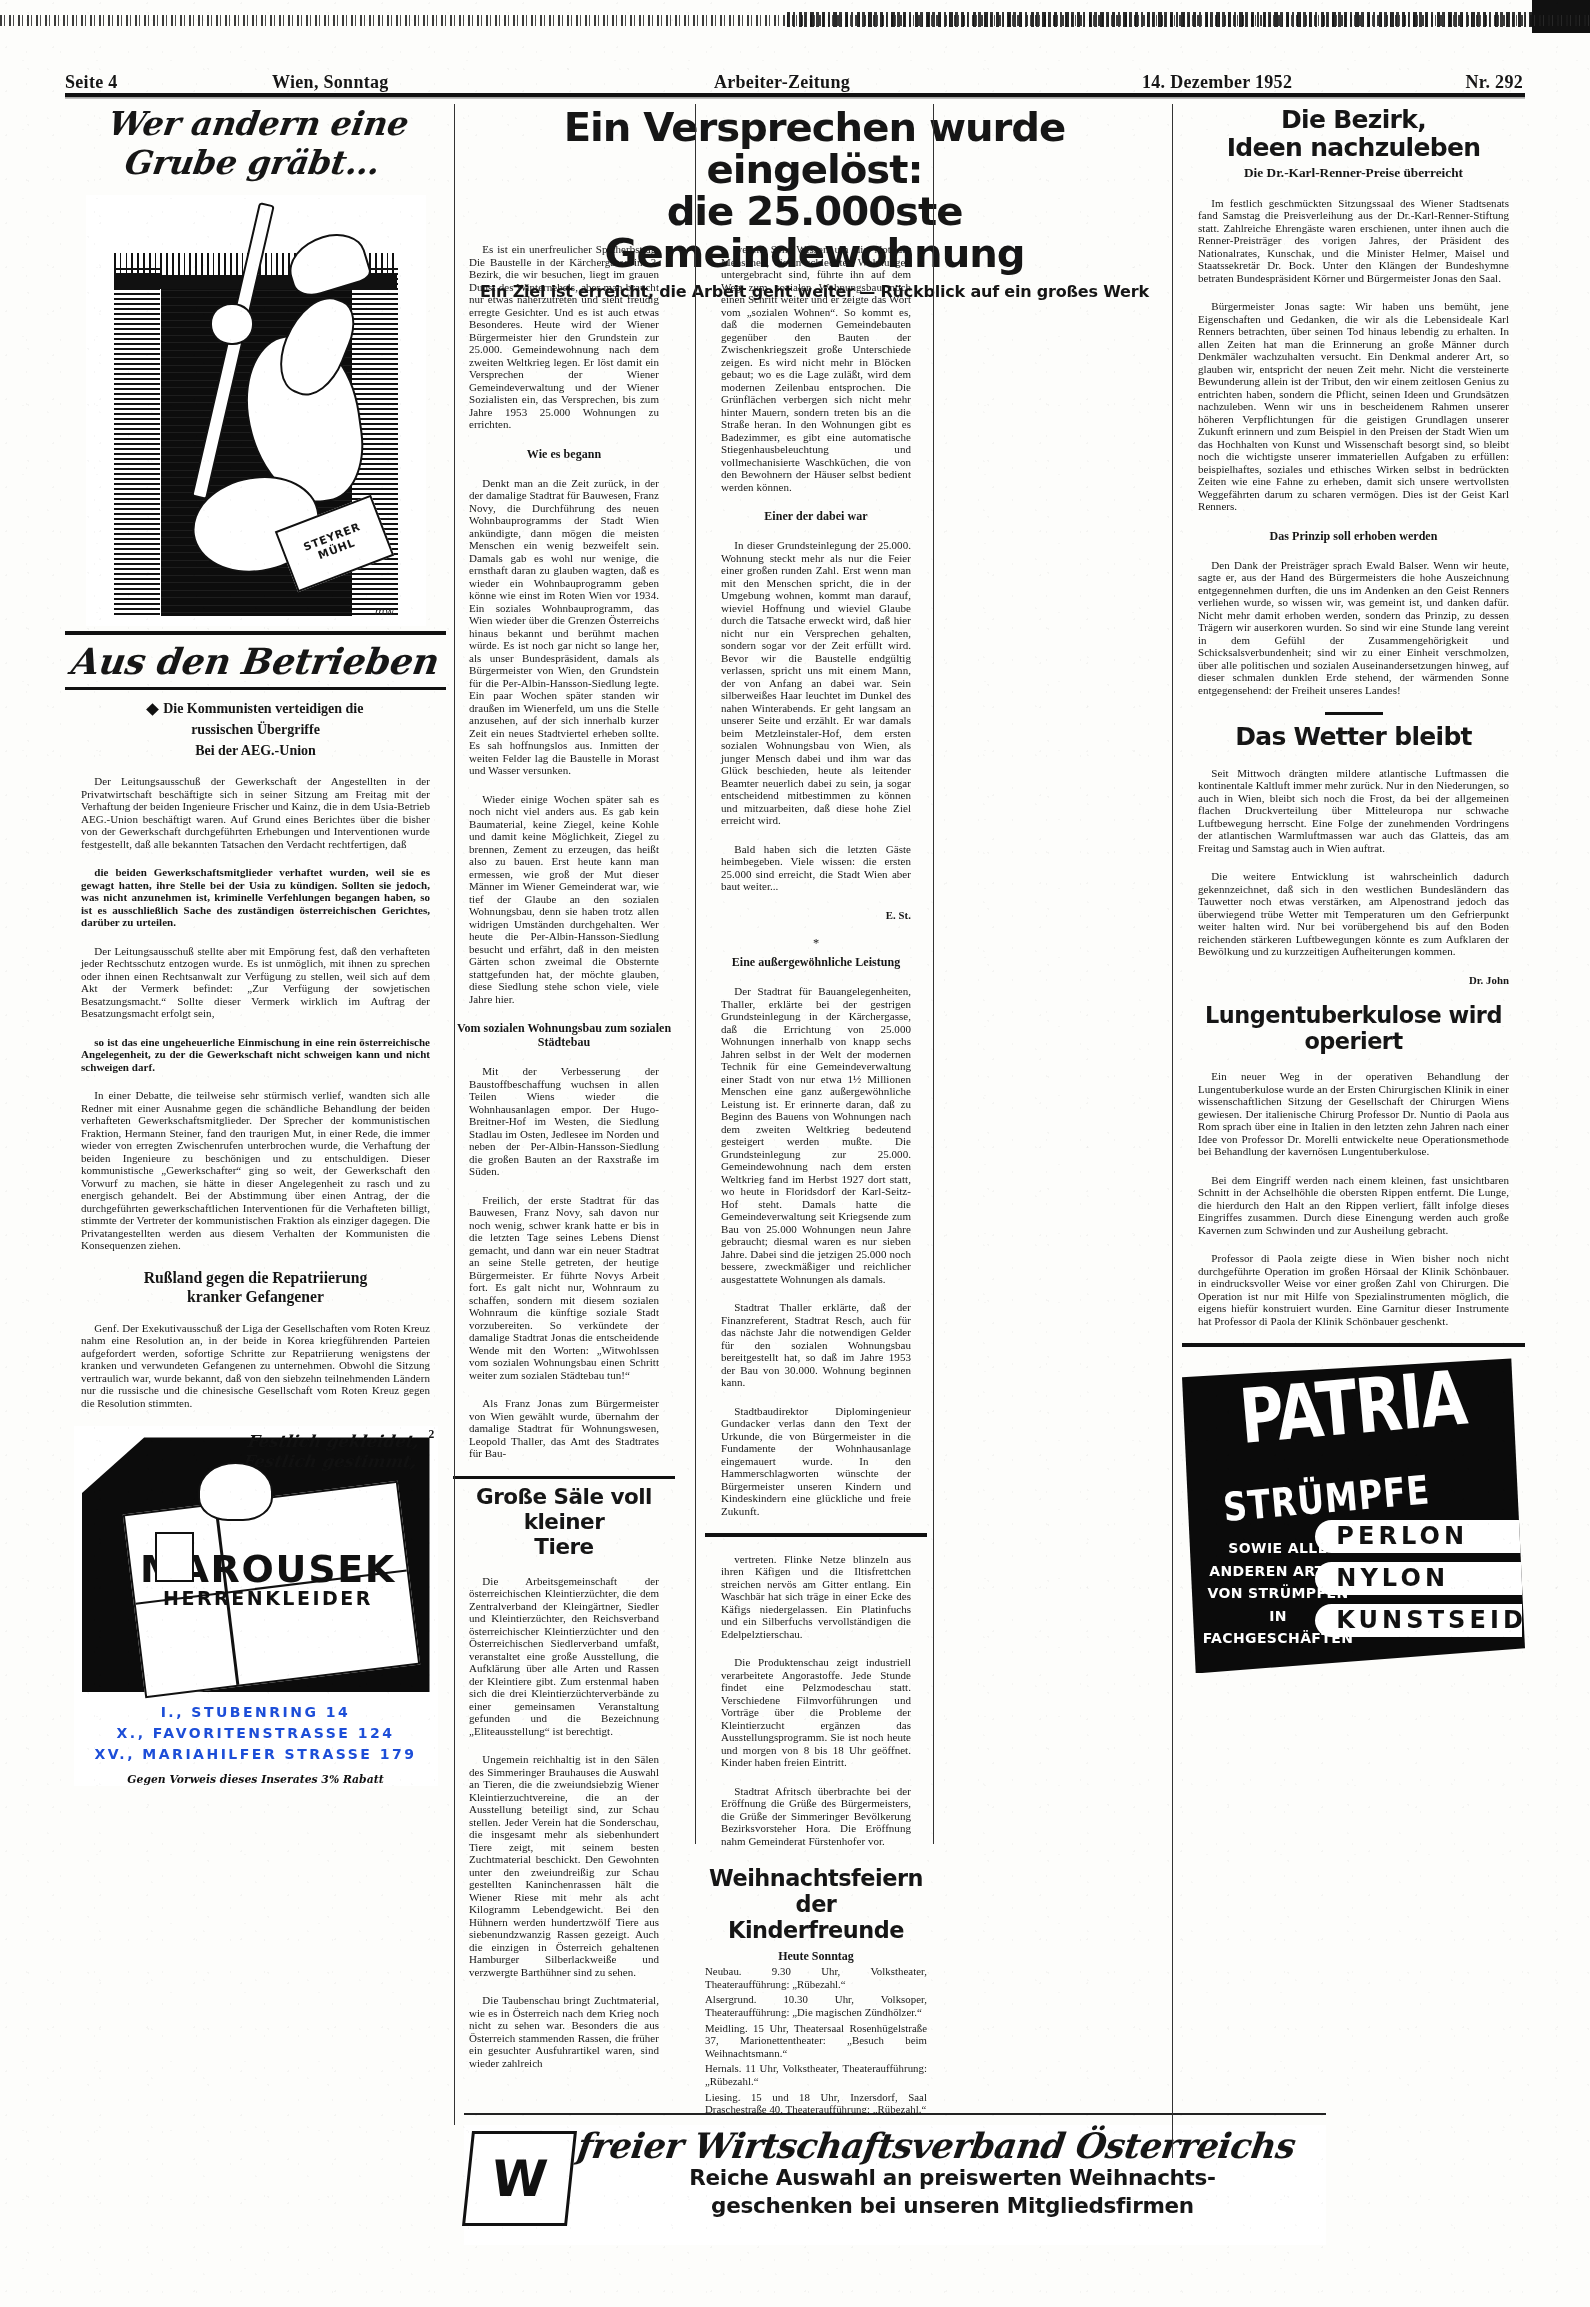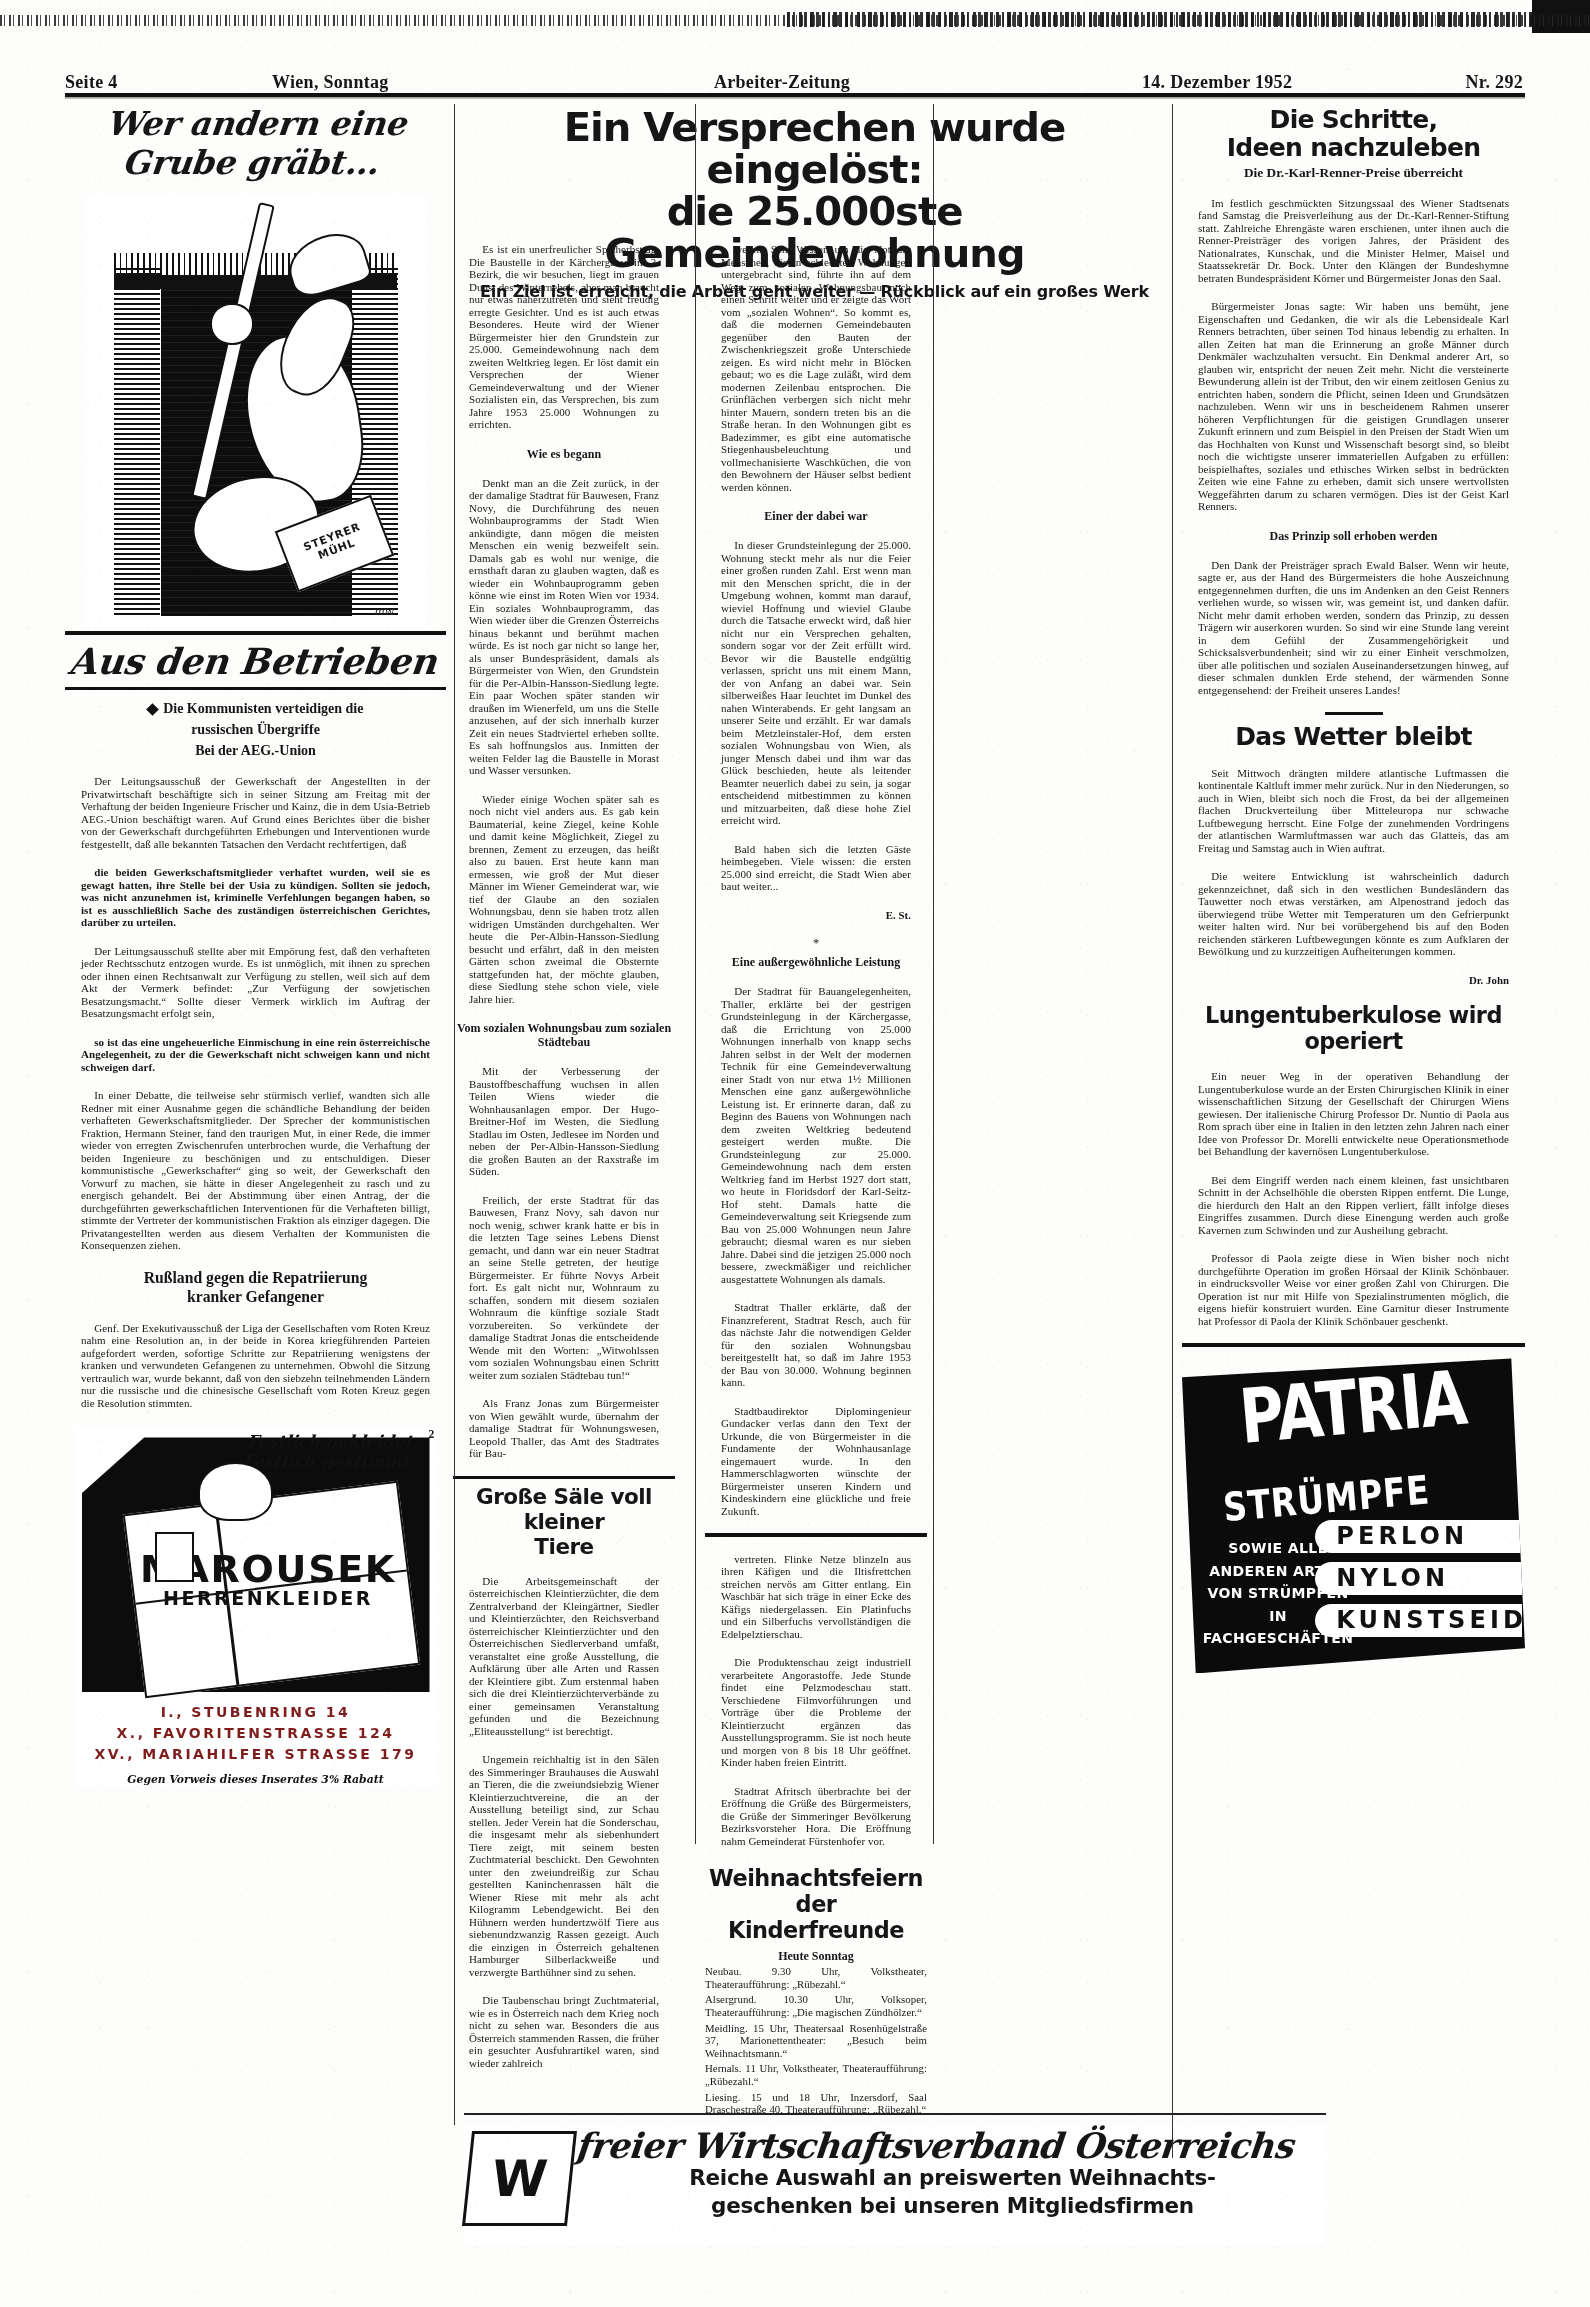--- a/index.html
+++ b/index.html
@@ -203,21 +203,21 @@
     border:2.5px solid #111;border-radius:50% 50% 40% 40%;}
   .mar-logo{position:absolute;left:50px;top:124px;width:273px;text-align:center;z-index:3;}
   .mar-logo .m1{font-family:"DejaVu Sans",sans-serif;font-weight:bold;font-size:38px;
     letter-spacing:1.7px;line-height:38px;color:#111;display:block;}
   .mar-logo .m2{font-family:"DejaVu Sans",sans-serif;font-weight:bold;font-size:19px;
     letter-spacing:2.5px;line-height:21.5px;color:#111;display:block;}
   .mar-spool{position:absolute;left:73px;top:106px;width:35px;height:46px;border:2.5px solid #111;
     background:#fff;z-index:4;}
   .mar-addr{
     text-align:center;font-family:"DejaVu Sans",sans-serif;font-weight:bold;
-    font-size:14px;line-height:21px;letter-spacing:2.5px;margin-top:3.3px;color:#7f1d1d;
+    font-size:14px;line-height:21px;letter-spacing:2.5px;margin-top:3.3px;color:#1d4ed8;
   }
   .mar-rab{text-align:center;font-family:"DejaVu Serif",serif;font-weight:bold;font-style:italic;
     font-size:10.8px;margin-top:8.3px;color:#111;}
   .mar-num{position:absolute;right:3.3px;top:1.7px;font-size:11.6px;font-weight:bold;}
 
   
   .ad-patria{
     position:relative;width:343px;height:315px;margin:11.6px auto 0;background:#0b0b0b;overflow:hidden;
     clip-path:polygon(0 6%,96% 0,100% 92%,4% 100%);
   }
@@ -445,21 +445,21 @@
         <div class="wv-sub">
           <span>Reiche Auswahl an preiswerten Weihnachts-</span><br>
           <span>geschenken bei unseren Mitgliedsfirmen</span>
         </div>
       </div>
     </div>
 
     <div class="col c5">
 
       <div class="blockhead">
-        <span>Die Schritte,</span><br>
+        <span>Die Bezirk,</span><br>
         <span>Ideen nachzuleben</span>
       </div>
       <div class="renner-sub">Die Dr.-Karl-Renner-Preise überreicht</div>
 
       <div class="body-txt">
         <p>Im festlich geschmückten Sitzungssaal des Wiener Stadtsenats fand Samstag die Preisverleihung aus der Dr.-Karl-Renner-Stiftung statt. Zahlreiche Ehrengäste waren erschienen, unter ihnen auch die Renner-Preisträger des vorigen Jahres, der Präsident des Nationalrates, Kunschak, und die Minister Helmer, Maisel und Staatssekretär Dr. Bock. Unter den Klängen der Bundeshymne betraten Bundespräsident Körner und Bürgermeister Jonas den Saal.</p>
         <p>Bürgermeister Jonas sagte: Wir haben uns bemüht, jene Eigenschaften und Gedanken, die wir als die Lebensideale Karl Renners betrachten, über seinen Tod hinaus lebendig zu erhalten. In allen Zeiten hat man die Erinnerung an große Männer durch Denkmäler wachzuhalten versucht. Ein Denkmal anderer Art, so glauben wir, entspricht der neuen Zeit mehr. Nicht die versteinerte Bewunderung allein ist der Tribut, den wir einem zeitlosen Genius zu entrichten haben, sondern die Pflicht, seinen Ideen und Grundsätzen nachzuleben. Wenn wir uns in bescheidenem Rahmen unserer höheren Verpflichtungen für die geistigen Grundlagen unserer Zukunft erinnern und zum Beispiel in den Preisen der Stadt Wien um das Hochhalten von Kunst und Wissenschaft besorgt sind, so bleibt noch die wichtigste unserer immateriellen Aufgaben zu erfüllen: beispielhaftes, soziales und ethisches Wirken selbst in bedrückten Zeiten wie eine Fahne zu erheben, damit sich unsere wertvollsten Weggefährten darum zu scharen vermögen. Dies ist der Geist Karl Renners.</p>
         <h3 class="subl">Das Prinzip soll erhoben werden</h3>
         <p>Den Dank der Preisträger sprach Ewald Balser. Wenn wir heute, sagte er, aus der Hand des Bürgermeisters die hohe Auszeichnung entgegennehmen durften, die uns im Andenken an den Geist Renners verliehen wurde, so wissen wir, was gemeint ist, und danken dafür. Nicht mehr damit erhoben werden, sondern das Prinzip, zu dessen Trägern wir auserkoren wurden. So sind wir eine Stunde lang vereint in dem Gefühl der Zusammengehörigkeit und Schicksalsverbundenheit; sind wir zu einer Einheit verschmolzen, über alle politischen und sozialen Auseinandersetzungen hinweg, auf dieser schmalen dunklen Erde stehend, der wärmenden Sonne entgegensehend: der Freiheit unseres Landes!</p>
       </div>

